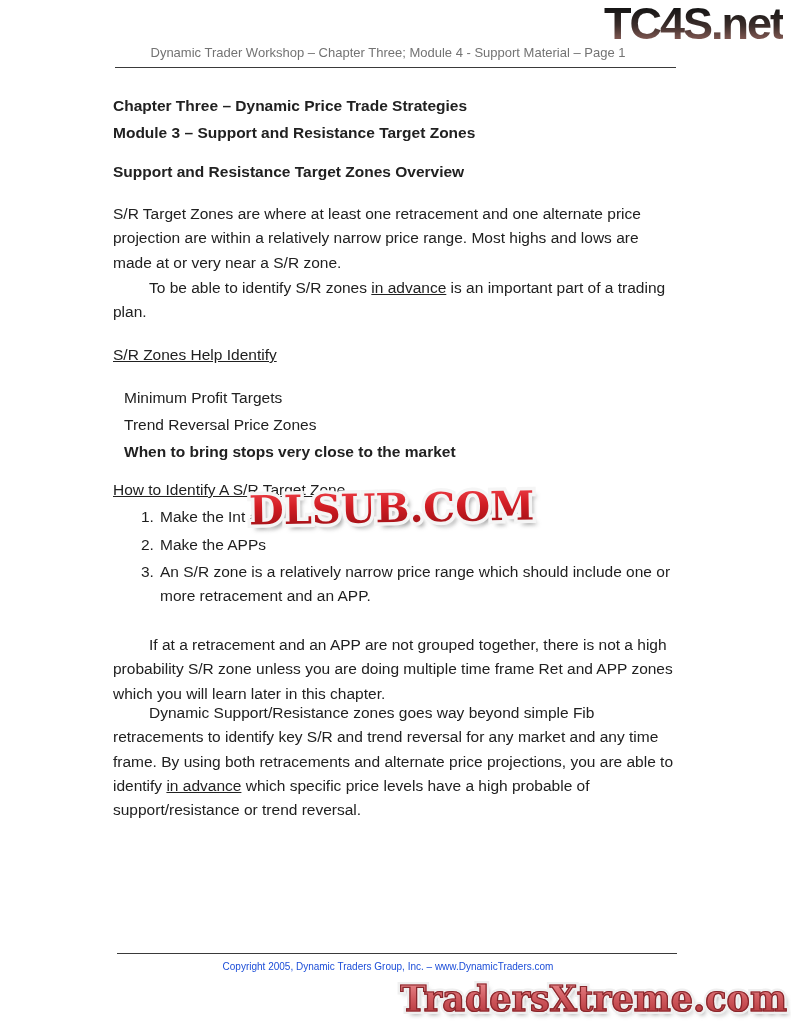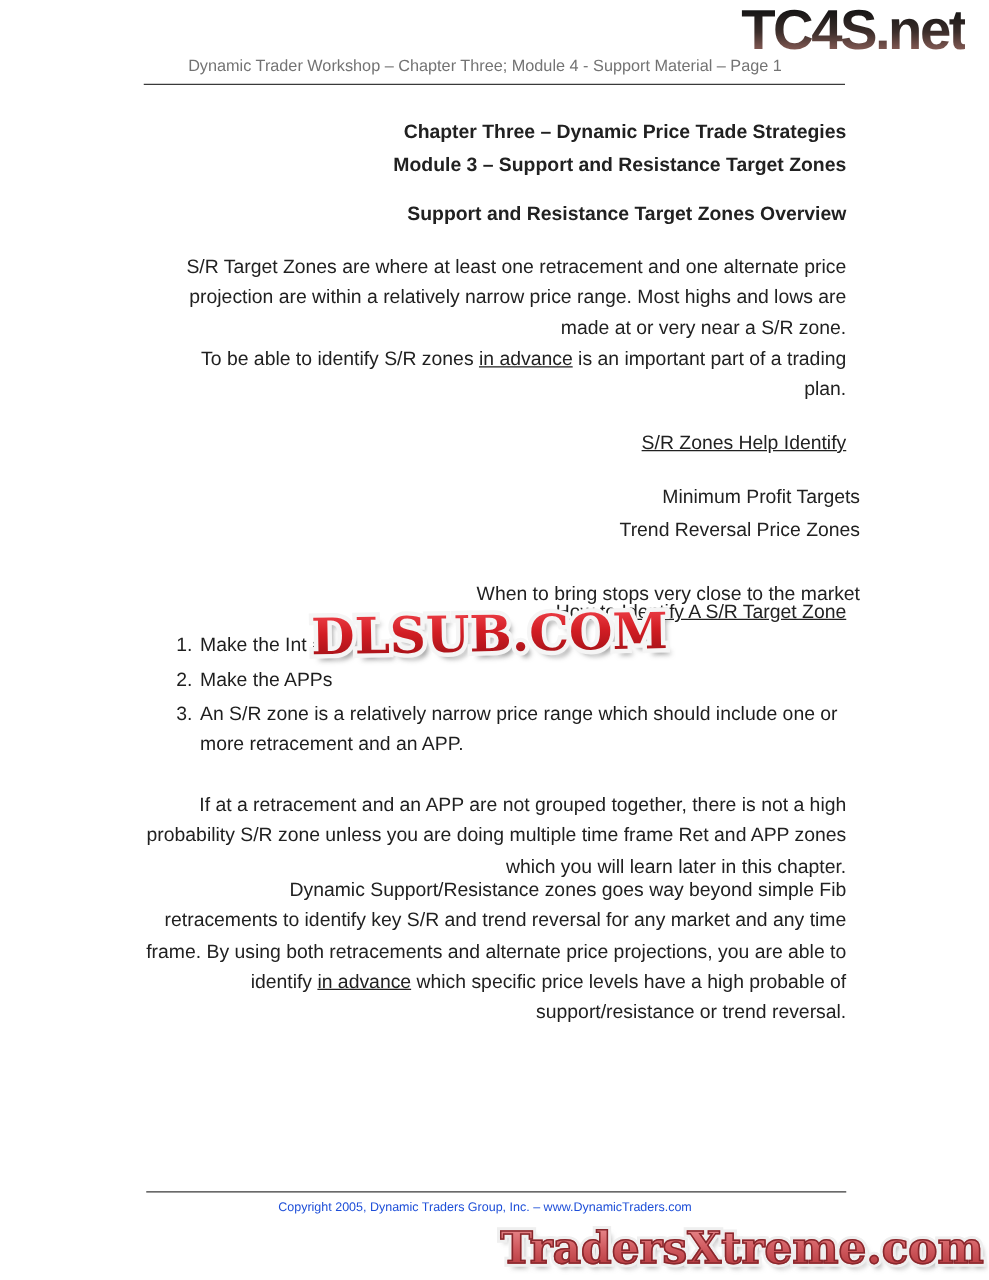--- a/index.html
+++ b/index.html
@@ -8,21 +8,21 @@
     position:relative;
     width:791px; height:1024px;
     background:#ffffff;
     font-family:"Liberation Sans","DejaVu Sans",sans-serif;
     color:#1e1e1e;
     overflow:hidden;
   }
 
   
   .tc4s {
-    position:absolute; top:1px; right:19px;
+    position:absolute; top:1px; right:8px;
     font-family:"Liberation Sans",sans-serif;
     font-weight:bold; font-size:45px; letter-spacing:-2px;
     color:#4a3531;
     line-height:1;
   }
   @supports ((-webkit-background-clip: text)) {
     .tc4s {
       background:linear-gradient(to bottom,#141414 15%,#3c2e2b 55%,#96655e 95%);
       -webkit-background-clip:text;
       background-clip:text;
@@ -34,21 +34,21 @@
   .doc-header {
     position:absolute; top:45px; left:100px; width:576px;
     text-align:center; font-size:13px; color:#737373;
   }
   .header-rule {
     position:absolute; top:67px; left:115px; width:561px;
     height:1px; background:#3a3a3a;
   }
 
   
-  .blk { position:absolute; left:113px; width:564px; font-size:15.5px; line-height:24.3px; color:#212121;text-align:right; }
+  .blk { position:absolute; left:113px; width:564px; font-size:15.5px; line-height:24.3px; color:#212121; }
   .bold { font-weight:bold; }
   .uline { text-decoration:underline; }
   .indent { text-indent:36px; }
   .subitem { margin-left:11px;margin-top:16px; }
 
   .step { position:absolute; left:113px; width:564px; font-size:15.5px; line-height:24.3px; }
   .step-num { position:absolute; left:28px; top:0; }
   .step-text { margin-left:47px; }
 
   
@@ -125,21 +125,21 @@
   <div class="blk bold" style="top:160px;">Support and Resistance Target Zones Overview</div>
   <div class="blk" style="top:202px;">S/R Target Zones are where at least one retracement and one alternate price projection are within a relatively narrow price range. Most highs and lows are made at or very near a S/R zone.</div>
 
   <div class="blk indent" style="top:276px;">
     <span>To be able to identify S/R zones </span><span class="uline">in advance</span><span> is an important part of a trading plan.</span>
   </div>
 
   <div class="blk uline" style="top:343px;">S/R Zones Help Identify</div>
   <div class="blk subitem" style="top:370px;">Minimum Profit Targets</div>
   <div class="blk subitem" style="top:397px;">Trend Reversal Price Zones</div>
-  <div class="blk subitem" style="top:448px;">When to bring stops very close to the market</div>
+  <div class="blk subitem" style="top:424px;font-weight:bold;">When to bring stops very close to the market</div>
 
   <div class="blk uline" style="top:478px;">How to Identify A S/R Target Zone</div>
 
   <div class="step" style="top:505px;">
     <span class="step-num">1.</span>
     <div class="step-text">Make the Int a</div>
   </div>
   <div class="step" style="top:533px;">
     <span class="step-num">2.</span>
     <div class="step-text">Make the APPs</div>

